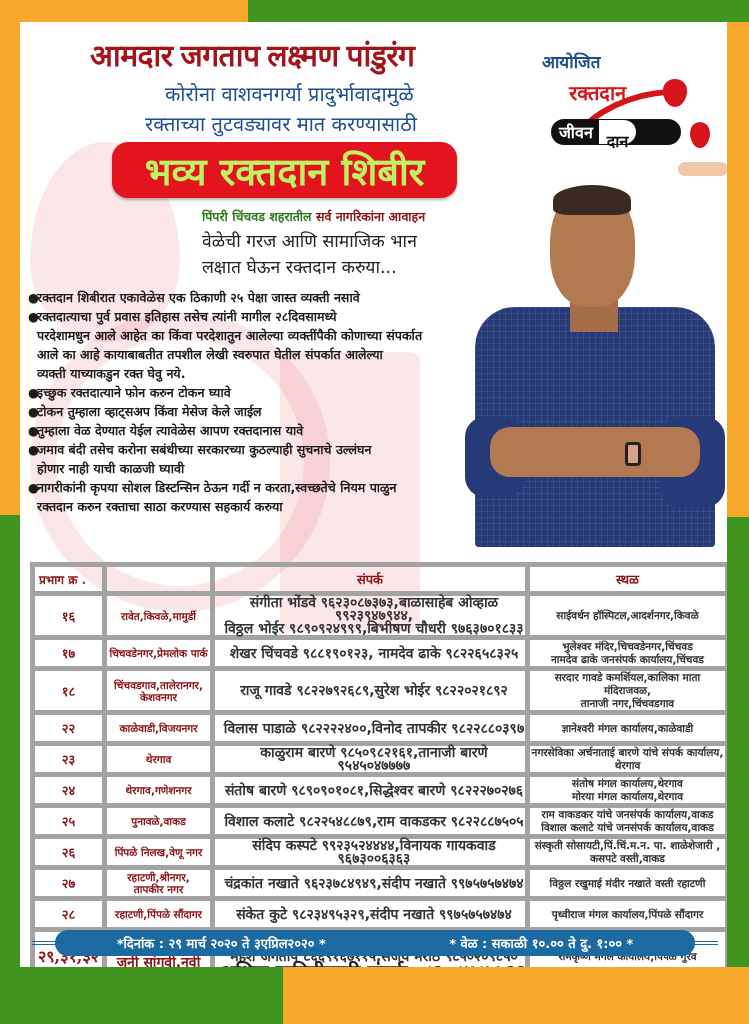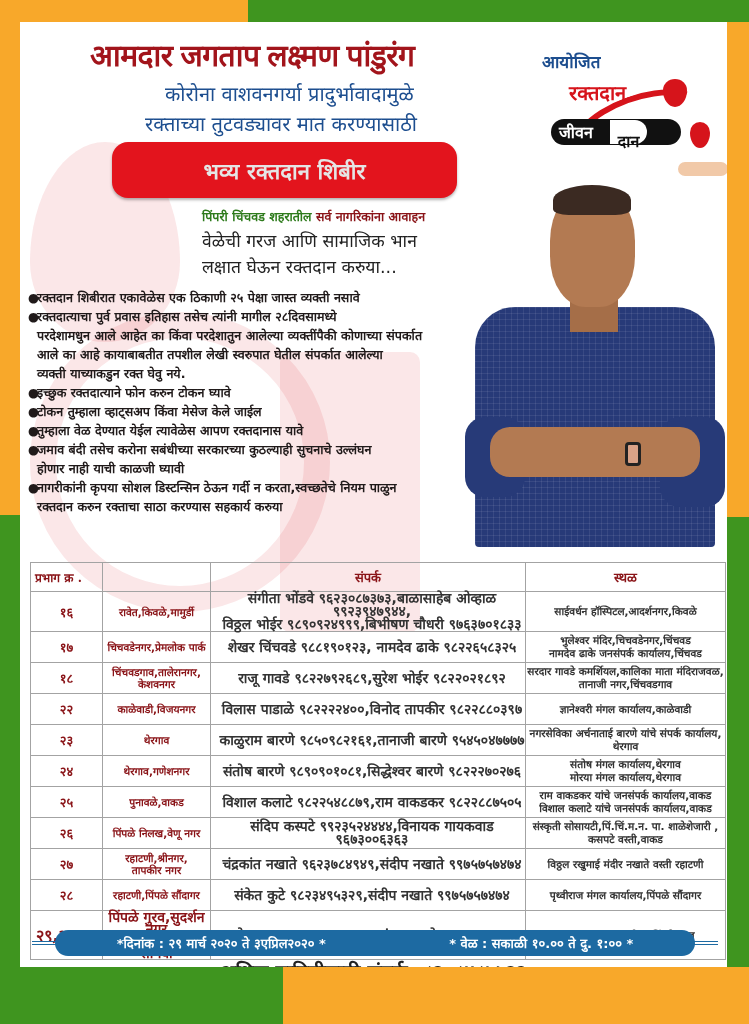--- a/index.html
+++ b/index.html
@@ -30,26 +30,26 @@
   .sub1 { left: 145px; top: 58px; }
   .sub2 { left: 125px; top: 88px; }
 
   .ayojit { position: absolute; left: 522px; top: 28px; font-size: 17px; font-weight: bold; color: #1d4e8f; }
   .logo { position: absolute; left: 525px; top: 55px; width: 180px; height: 110px; }
   .logo-raktadan { position: absolute; left: 24px; top: 2px; font-size: 20px; font-weight: bold; color: #d6141b; }
   .logo-drop { position: absolute; left: 118px; top: 2px; width: 24px; height: 28px; background: #d6141b; border-radius: 50% 50% 50% 50% / 40% 40% 60% 60%; }
   .logo-swoosh { position: absolute; left: 20px; top: 18px; width: 150px; height: 80px; border: 6px solid #d6141b; border-color: #d6141b transparent transparent transparent; border-radius: 50%; transform: rotate(-20deg); }
   .logo-pill { position: absolute; left: 6px; top: 42px; width: 130px; height: 26px; background: #111; border-radius: 14px; display: flex; align-items: center; padding-left: 8px; }
   .logo-pill .a { color: #fff; font-weight: bold; font-size: 16px; }
-  .logo-pill .b { margin-left: 17px; background: #fff; color: #111; font-weight: bold; font-size: 16px; padding: 12px 8px; border-radius: 0 12px 12px 0; height: 20px; line-height: 20px; }
+  .logo-pill .b { margin-left: 6px; background: #fff; color: #111; font-weight: bold; font-size: 16px; padding: 12px 8px; border-radius: 0 12px 12px 0; height: 20px; line-height: 20px; }
   .hand-drop { position: absolute; left: 670px; top: 100px; width: 20px; height: 26px; background: #d6141b; border-radius: 50% 50% 50% 50% / 40% 40% 60% 60%; }
   .hand { position: absolute; left: 658px; top: 140px; width: 50px; height: 14px; background: #f1c9a8; border-radius: 8px; }
 
   .banner { position: absolute; left: 92px; top: 120px; width: 345px; height: 56px; background: #e3141d; border-radius: 16px; box-shadow: 0 2px 3px rgba(0,0,0,0.3); display: flex; align-items: center; justify-content: center; }
-  .banner span { color: #e5e5e5; font-family: "DejaVu Serif", serif; font-weight: bold; font-size: 22px; white-space: nowrap; }
+  .banner span { color: #bef264; font-family: "DejaVu Serif", serif; font-weight: bold; font-size: 38px; white-space: nowrap; }
 
   .appeal { position: absolute; left: 182px; top: 186px; font-size: 12.5px; font-weight: bold; white-space: nowrap; }
   .appeal .g { color: #2e7b1c; }
   .appeal .r { color: #8a1418; }
   .need1, .need2 { position: absolute; font-size: 17.5px; color: #222; white-space: nowrap; }
   .need1 { left: 182px; top: 206px; }
   .need2 { left: 182px; top: 232px; }
 
   .rules { position: absolute; left: 8px; top: 266px; width: 450px; font-size: 12.6px; font-weight: bold; color: #201a1a; line-height: 19px; }
   .rules li { list-style: none; position: relative; padding-left: 9px; }
@@ -63,21 +63,21 @@
   .shirt { position: absolute; left: 10px; top: 120px; width: 240px; height: 240px; background: #273a78; border-radius: 40px 40px 4px 4px;
     background-image: linear-gradient(rgba(255,255,255,0.08) 1px, transparent 1px), linear-gradient(90deg, rgba(255,255,255,0.08) 1px, transparent 1px);
     background-size: 6px 6px; }
   .arms { position: absolute; left: 25px; top: 240px; width: 210px; height: 50px; background: #b37a52; border-radius: 20px; }
   .sleeve-l { position: absolute; left: 0; top: 230px; width: 60px; height: 80px; background: #273a78; border-radius: 20px; }
   .sleeve-r { position: absolute; left: 195px; top: 230px; width: 65px; height: 90px; background: #273a78; border-radius: 20px; }
   .watch { position: absolute; left: 160px; top: 255px; width: 16px; height: 24px; background: #d9a287; border: 3px solid #222; border-radius: 4px; }
 
   
   .table { position: absolute; left: 10px; top: 540px; width: 695px; border-collapse: collapse; table-layout: fixed; }
-  .table td, .table th { border: 1px solid #a3a3a3; text-align: center; vertical-align: middle; font-weight: bold; }
+  .table td, .table th { border: 5px solid #a3a3a3; text-align: center; vertical-align: middle; font-weight: bold; }
   .table th { height: 29px; color: #8a1418; font-size: 13px; font-family: "DejaVu Serif", serif; }
   .table th.c0 { text-align: left; padding-left: 4px; font-size: 12px; }
   .table td.c0 { color: #8a1418; font-size: 13px; font-family: "DejaVu Serif", serif; }
   .table td.c1 { color: #8a1418; font-size: 10.5px; line-height: 12px; }
   .table td.c2 { color: #333; font-size: 14px; line-height: 13px; padding-left: 8px; }
   .table td.c3 { color: #333; font-size: 10.5px; line-height: 13px; }
   .table td { height: 31px; white-space: pre-line; }
 
   .date-bar { position: absolute; left: 35px; top: 908px; width: 640px; height: 26px; background: #1d6aa2; border-radius: 14px; display: flex; align-items: center; justify-content: space-around; }
   .date-bar span { color: #fff; font-size: 13px; font-weight: bold; white-space: nowrap; }

